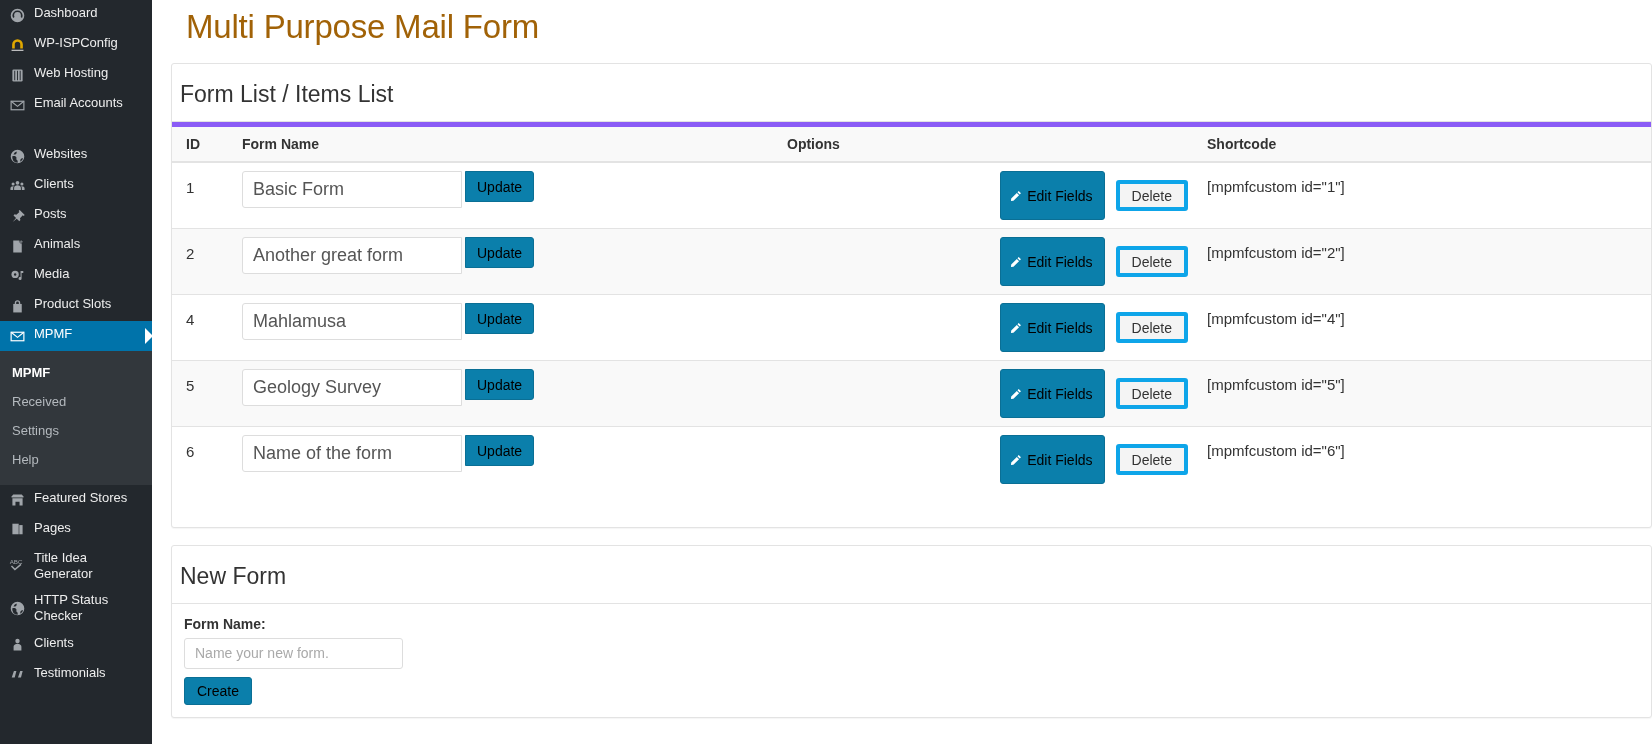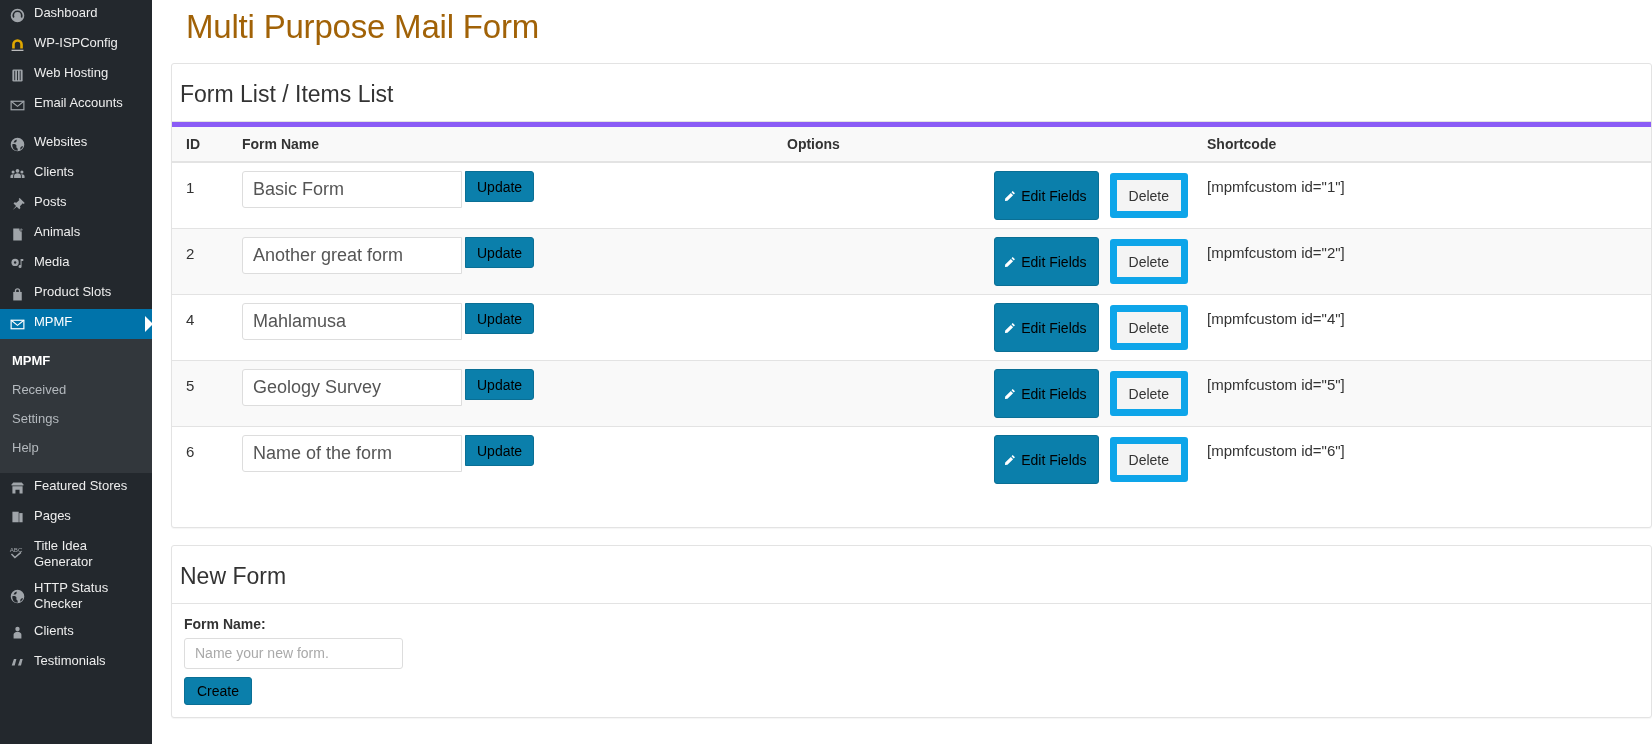--- a/index.html
+++ b/index.html
@@ -22,21 +22,21 @@
     position: relative;
     overflow: hidden;
   }
   .menu-item {
     display: flex;
     min-height: 30px;
     padding: 5px 0 5px 0;
     color: #eee;
     position: relative;
   }
-  .menu-item.gap-before { margin-top: 9px; }
+  .menu-item.gap-before { margin-top: 21px; }
   .menu-item .ico {
     width: 34px; min-width: 34px;
     display: flex; align-items: center; justify-content: center;
     color: #a0a5aa;
   }
   .menu-item .lbl { line-height: 1.25; padding-right: 6px; }
   .menu-item.current {
     background: #0073aa;
     color: #fff;
   }
@@ -159,24 +159,24 @@
     height: 33px;
   }
   .btn-update {
     border-radius: 0 3px 3px 0;
     margin-left: 3px;
     height: 31px;
     padding: 6px 11px;
   }
   .btn-default {
     background: #f4f4f4;
-    border: 7px solid #0ea5e9;
+    border: 4px solid #0ea5e9;
     color: #333;
     padding: 6px 12px;
-    height: 45px;
+    height: 31px;
   }
   .options-group { display: flex; align-items: center; justify-content: flex-end; padding-right: 3px; }
   .btn-edit { margin-right: 11px; height: 49px; padding: 6px 11px 6px 9px; }
   .btn-edit .pencil { margin-right: 5px; display: inline-flex; }
   .shortcode-text { font-size: 15px; color: #333; padding-top: 7px; }
 
   .spacer-row td { height: 34px; border-top: 1px solid transparent !important; }
 
   
   .newform-label {

